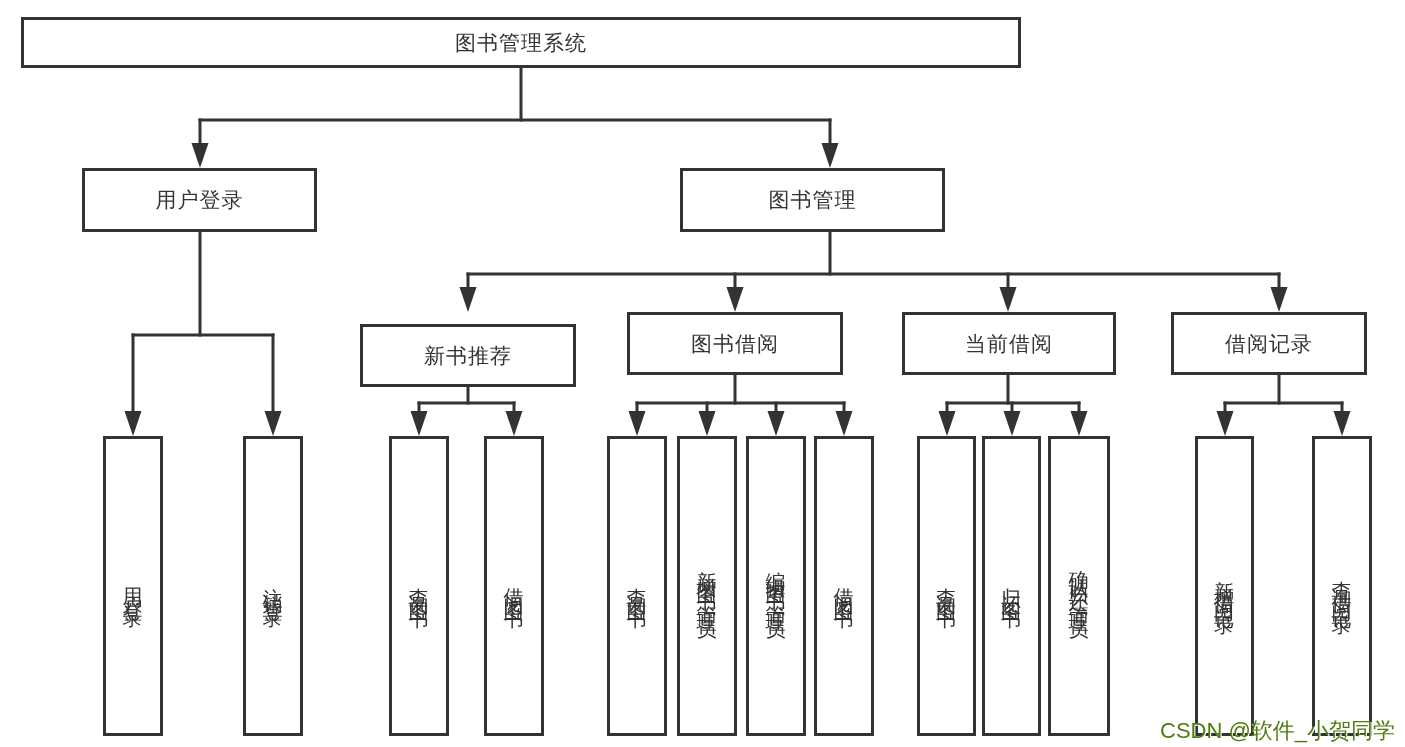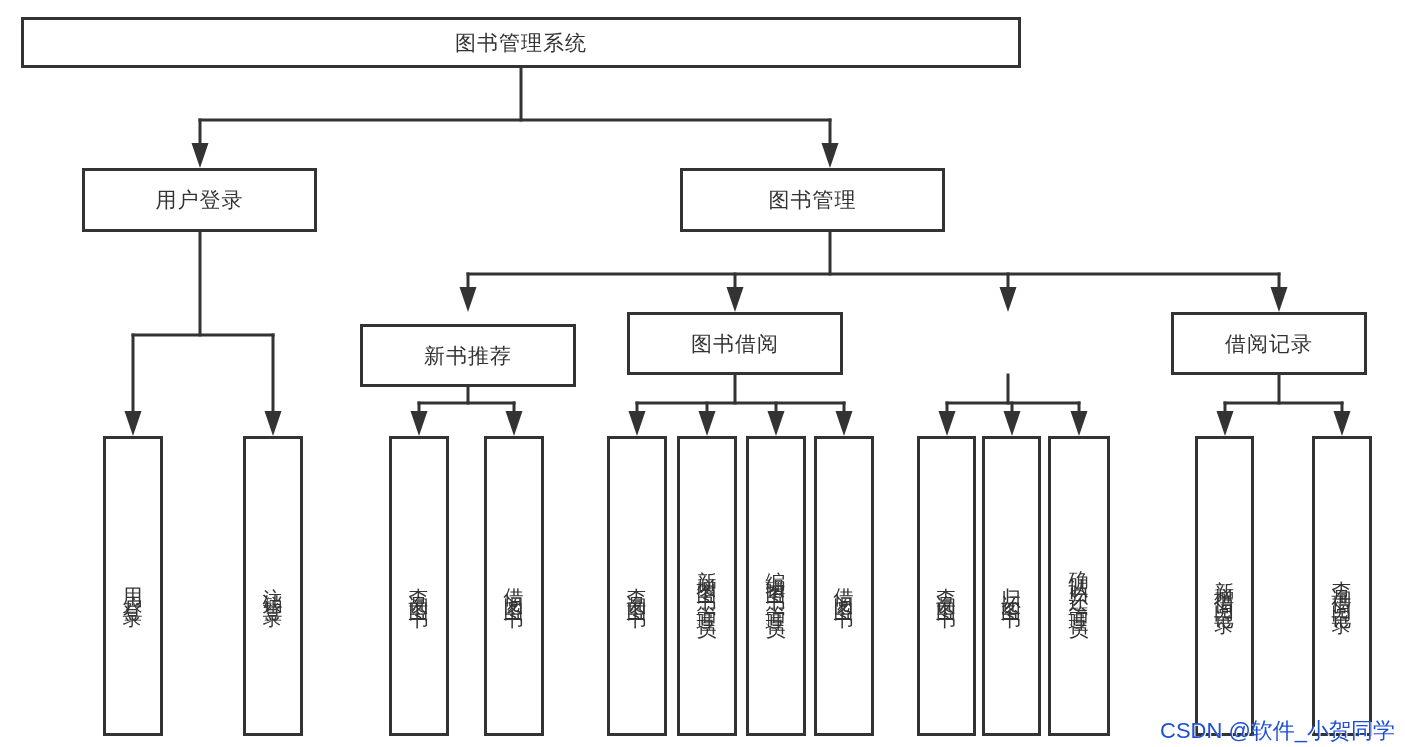--- a/index.html
+++ b/index.html
@@ -38,21 +38,21 @@
     text-orientation: mixed;
     font-size: 20px;
     letter-spacing: 7px;
     color: #333333;
     line-height: 1;
   }
   .watermark {
     position: absolute;
     left: 1160px; top: 716px;
     font-size: 22px;
-    color: #1d4ed8;
+    color: #4d7c0f;
     text-shadow: 1px 1px 0 #ffffff;
     white-space: nowrap;
     z-index: 5;
   }
 </style>
 </head>
 <body>
 
 <div id="stage">
 
@@ -138,20 +138,23 @@
   <div class="box" style="left:680px;top:168px;width:265px;height:64px">
     <span class="hlabel">图书管理</span>
   </div>
 
   <div class="box" style="left:360px;top:324px;width:216px;height:63px">
     <span class="hlabel">新书推荐</span>
   </div>
   <div class="box" style="left:627px;top:312px;width:216px;height:63px">
     <span class="hlabel">图书借阅</span>
   </div>
+  <div class="box" style="left:902px;top:312px;width:214px;height:63px">
+    <span class="hlabel">当前借阅</span>
+  </div>
   <div class="box" style="left:1171px;top:312px;width:196px;height:63px">
     <span class="hlabel">借阅记录</span>
   </div>
 
   <div class="box" style="left:103px;top:436px;width:60px;height:300px">
     <span class="vlabel">用户登录</span>
   </div>
   <div class="box" style="left:243px;top:436px;width:60px;height:300px">
     <span class="vlabel">注销登录</span>
   </div>

